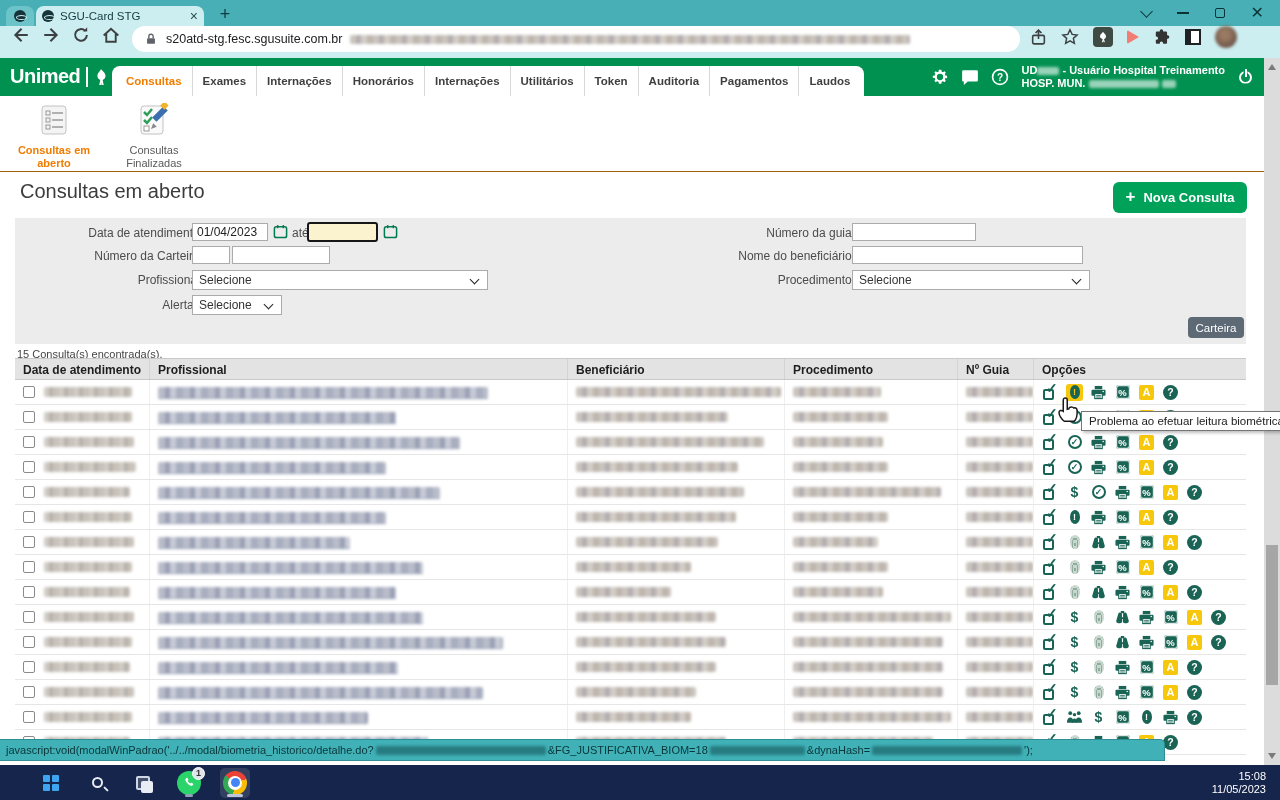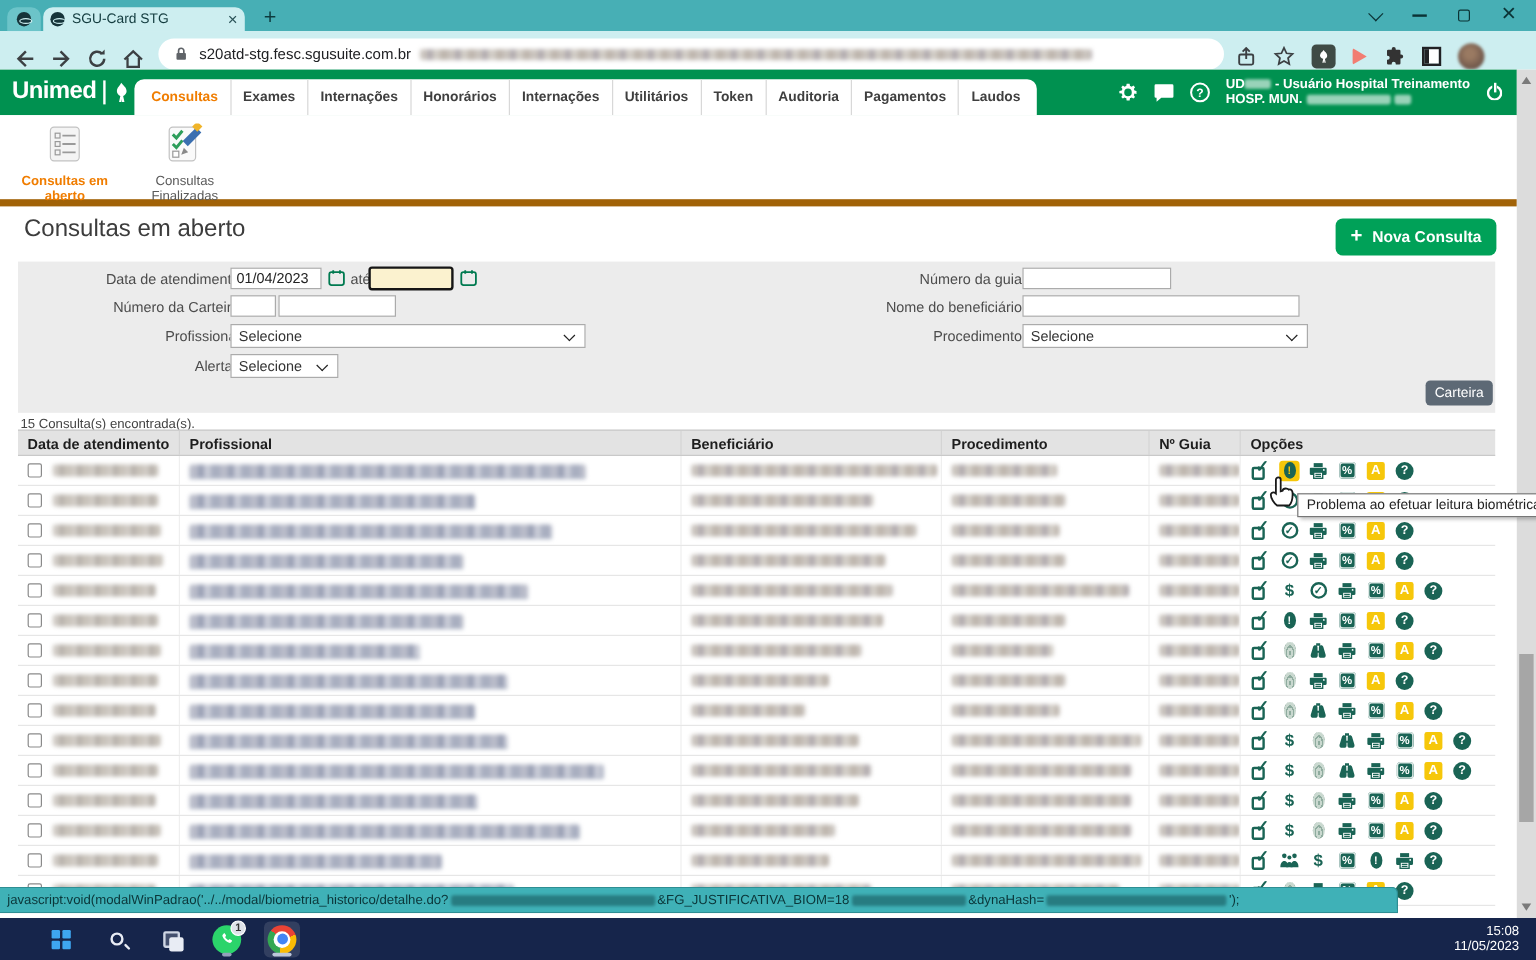--- a/index.html
+++ b/index.html
@@ -16,21 +16,21 @@
   .globe::after { content:""; position:absolute; left:1.5px; top:4.5px; width:9px; height:3px; border-radius:50%; border:1px solid #cdeef0; }
   .tab-title { font-size:11.5px; color:#123b3e; flex:1; white-space:nowrap; overflow:hidden; }
   .tab-close { font-size:14px; color:#2a5358; cursor:default; }
   .newtab { position:absolute; left:214px; top:4px; width:22px; height:22px; color:#0d3b3e; font-size:18px; text-align:center; line-height:21px; }
   .wctl { position:absolute; right:0; top:0; height:26px; display:flex; align-items:center; gap:26px; padding-right:16px; color:#0b3335; }
   .wc-chev { width:9px; height:9px; border-right:1.6px solid #0b3335; border-bottom:1.6px solid #0b3335; transform:rotate(45deg); margin-top:-4px; }
   .wc-min { width:12px; height:2px; background:#0b3335; }
   .wc-max { width:10px; height:10px; border:1.6px solid #0b3335; border-radius:2px; }
   .wc-close { font-size:16px; line-height:10px; }
 
-  .toolbar { position:absolute; left:0; top:26px; width:1280px; height:32px; background:#cdeef0; display:flex; align-items:flex-end; }
+  .toolbar { position:absolute; left:0; top:26px; width:1280px; height:32px; background:#cdeef0; display:flex; align-items:flex-start; }
   .nav-ic { width:18px; height:18px; margin-left:12px; flex:0 0 auto; }
   .omnibox { margin-left:12px; width:888px; height:26px; background:#fff; border-radius:13px; display:flex; align-items:center; padding:0 12px; gap:8px; }
   .url { font-size:12.5px; color:#202124; white-space:nowrap; }
   .tb-right { display:flex; align-items:center; gap:14px; margin-left:10px; }
   .ext-dark { width:20px; height:20px; border-radius:4px; background:#3f4a45; display:flex; align-items:center; justify-content:center; }
   .ext-arrow { width:0; height:0; border-left:12px solid #f27d72; border-top:7px solid transparent; border-bottom:7px solid transparent; border-radius:2px; }
   .reader-sq { width:16px; height:16px; border:2px solid #202124; background:linear-gradient(90deg,#202124 0 35%,#fff 35%); }
   .avatar { width:22px; height:22px; border-radius:50%; background:radial-gradient(circle at 45% 40%, #9a7a62 20%, #6e564a 70%); filter:blur(1.5px); }
   .notif-dot { position:absolute; right:2px; top:36px; width:4px; height:12px; border-radius:2px; background:#d93838; }
 
@@ -45,21 +45,21 @@
   .mtab + .mtab { border-left:1px solid #d8d8d8; }
   .mtab.active { color:#f07d00; }
   .gb-right { position:absolute; right:10px; top:0; height:38px; display:flex; align-items:center; gap:12px; }
   .gb-ic { width:18px; height:18px; }
   .userinfo { color:#fff; font-size:11px; font-weight:bold; line-height:13px; text-align:left; }
   .ublur { display:inline-block; height:8px; border-radius:2px; background:rgba(255,255,255,.6); filter:blur(1.5px); vertical-align:middle; }
   .power { width:17px; height:17px; position:relative; }
   .power::before { content:""; position:absolute; inset:2px; border:2px solid #fff; border-radius:50%; clip-path:polygon(0 0,35% 0,35% 30%,65% 30%,65% 0,100% 0,100% 100%,0 100%); }
   .power::after { content:""; position:absolute; left:7.5px; top:0; width:2px; height:8px; background:#fff; }
 
-  .shortcuts { position:absolute; left:0; top:38px; width:1264px; height:76px; background:#fff; border-bottom:6px solid #a16207; }
+  .shortcuts { position:absolute; left:0; top:38px; width:1264px; height:76px; background:#fff; border-bottom:1px solid #a16207; }
   .sc-item { position:absolute; top:7px; width:100px; text-align:center; }
   .sc-item .lbl { margin-top:3px; font-size:11px; line-height:13px; color:#5a5a5a; }
   .sc-item.active .lbl { color:#f07d00; font-weight:bold; }
 
   .page-title { position:absolute; left:20px; top:122px; font-size:20px; color:#3c3c3c; }
   .btn-new { position:absolute; left:1113px; top:124px; width:134px; height:31px; background:#00a158; border-radius:6px; color:#fff; display:flex; align-items:center; justify-content:center; gap:8px; font-size:13px; font-weight:bold; }
   .btn-new .plus { font-size:17px; font-weight:bold; margin-top:-2px; }
 
   .filter { position:absolute; left:15px; top:160px; width:1231px; height:126px; background:#ececec; }
   .f-lab { position:absolute; font-size:12px; color:#4c4c4c; text-align:right; white-space:nowrap; }

